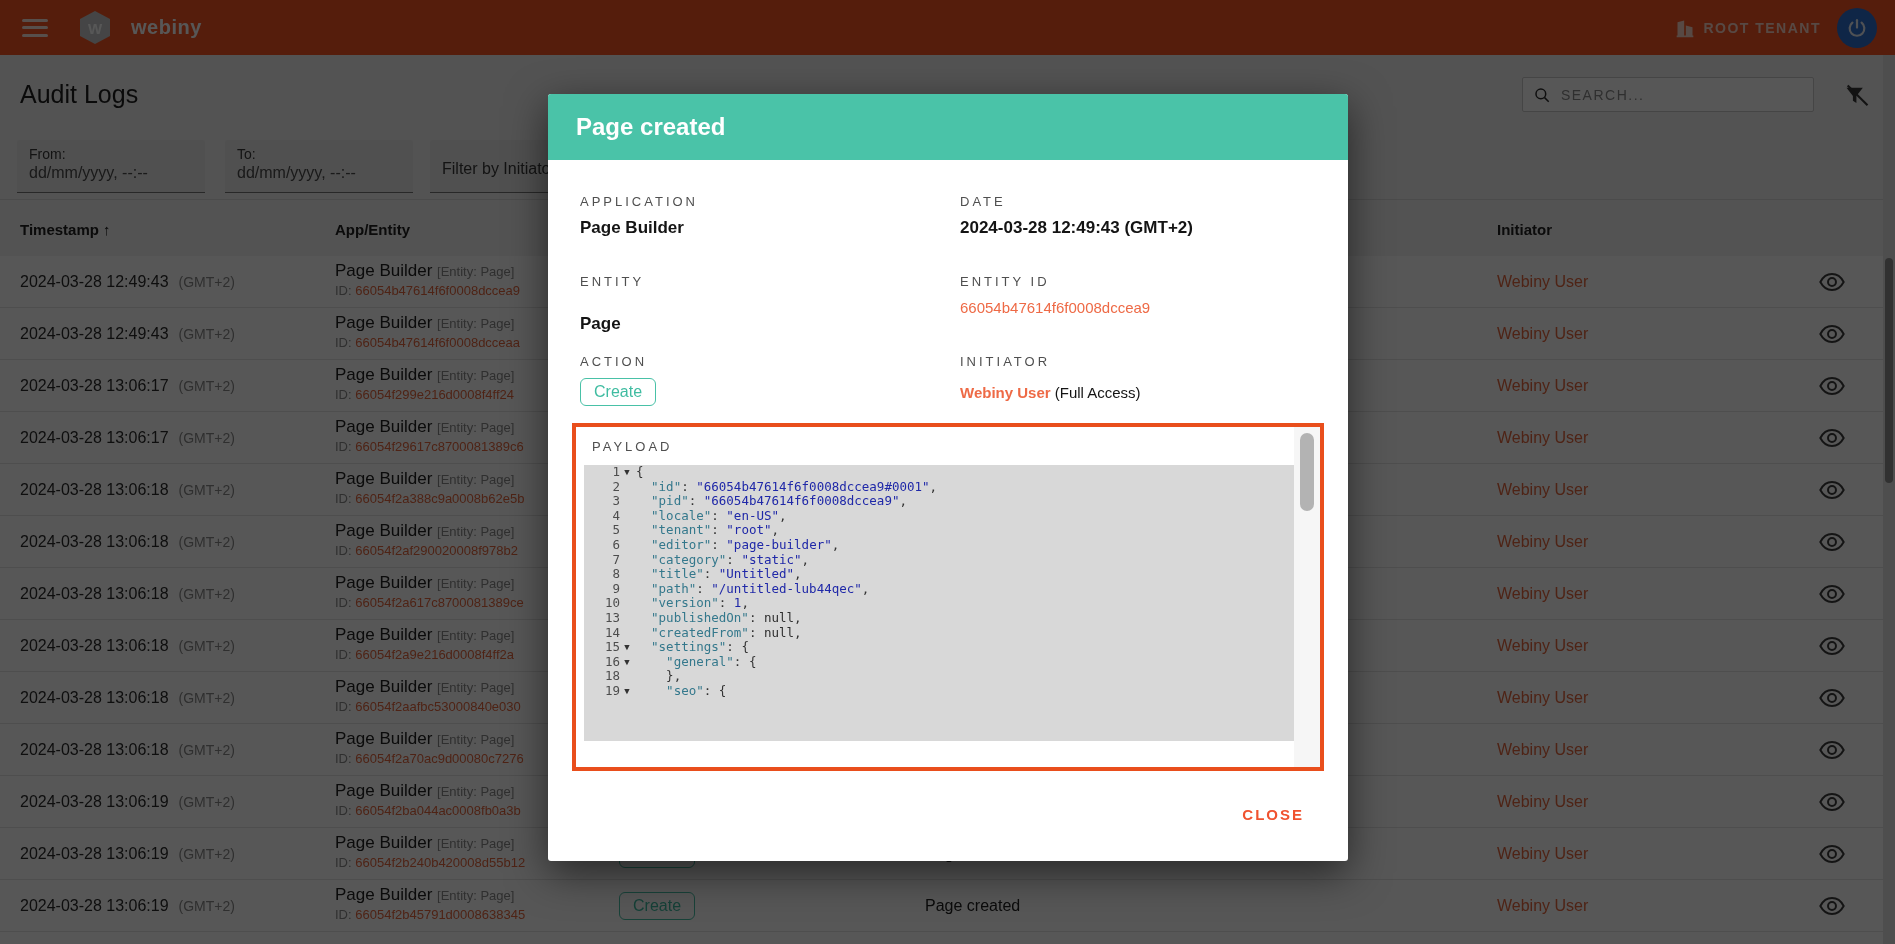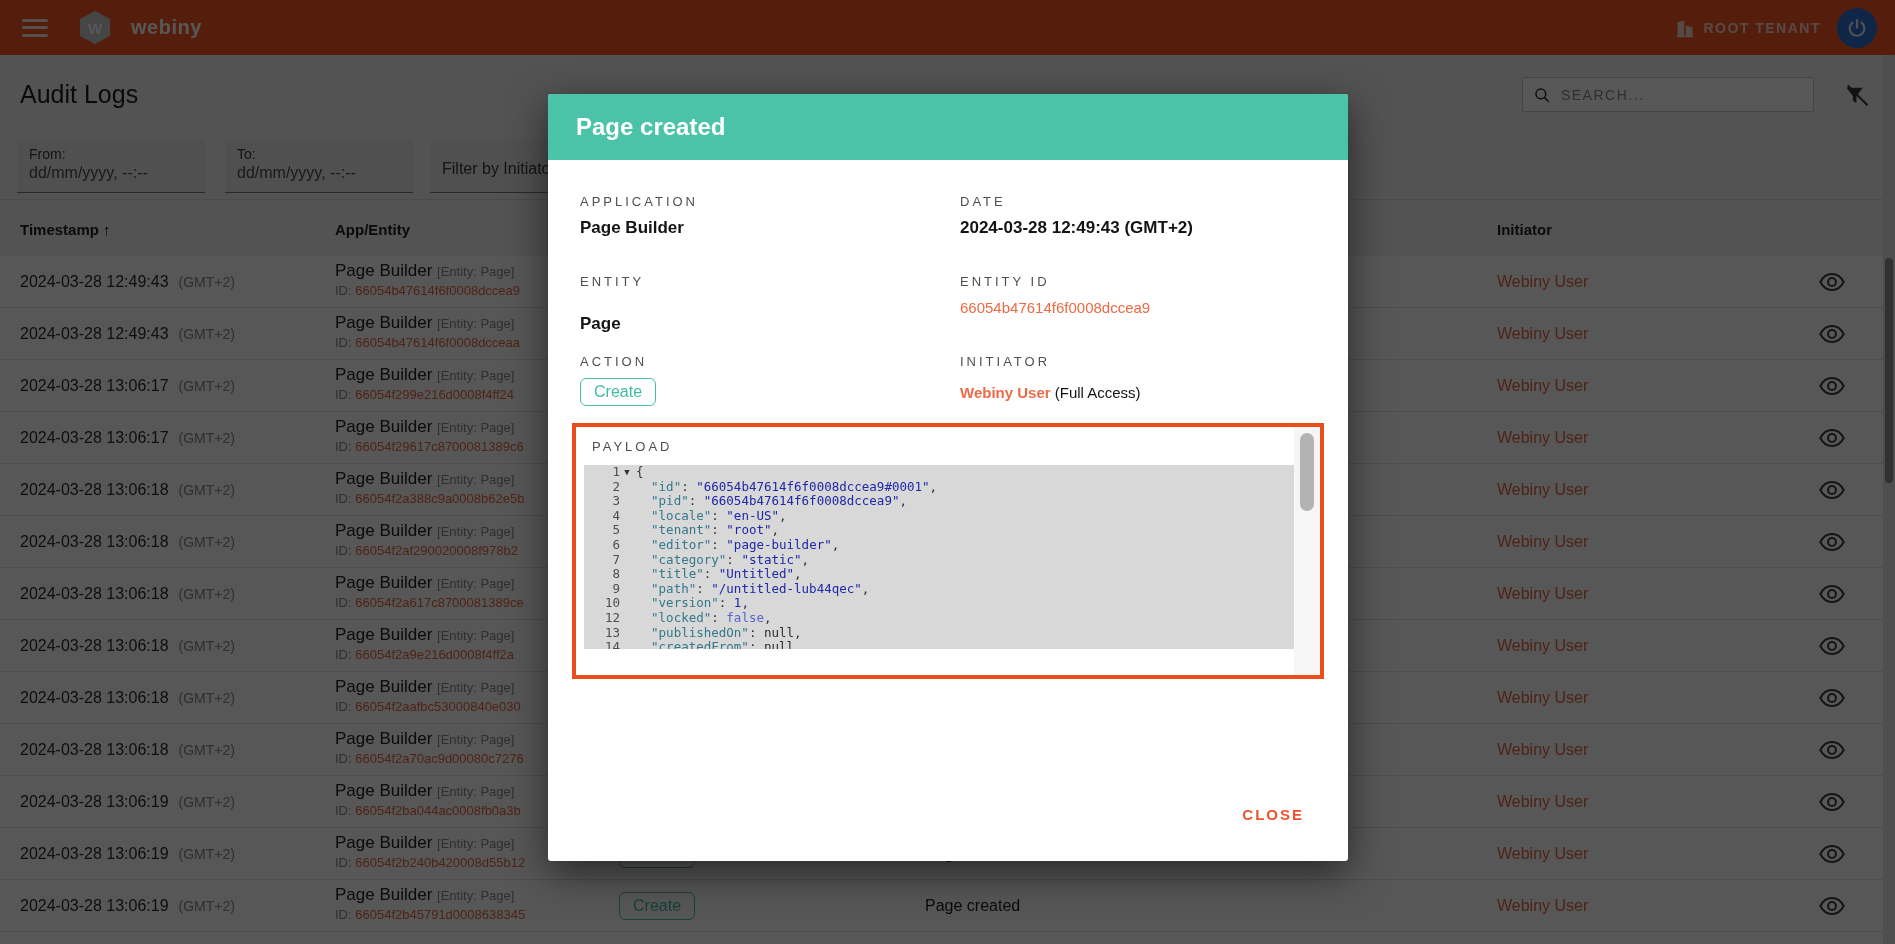--- a/index.html
+++ b/index.html
@@ -63,21 +63,21 @@
   .modal { position:absolute; left:548px; top:94px; width:800px; height:767px; background:#fff; z-index:60; border-radius:3px; box-shadow:0 12px 40px rgba(0,0,0,.55); }
   .modal-header { position:absolute; left:0; top:0; right:0; height:66px; background:#4ac3a8; border-radius:3px 3px 0 0; display:flex; align-items:center; padding-left:28px; }
   .modal-title { color:#fff; font-size:24px; font-weight:700; }
   .flabel-up { position:absolute; font-size:13px; letter-spacing:3px; color:#4f4f4f; }
   .fvalue-b { position:absolute; font-size:17px; font-weight:700; color:#141414; }
   .fvalue-link { position:absolute; font-size:15px; color:#ee6a46; cursor:pointer; }
   .col1 { left:26px;margin-left:6px; } .col2 { left:412px; }
   .initiator-line { position:absolute; font-size:15px; color:#141414; }
   .initiator-line .iname { color:#ee6a46; font-weight:700; cursor:pointer; }
 
-  .payload-box { position:absolute; left:24px; top:329px; width:752px; height:256px; border:4px solid #e94e1c; background:#fff; }
+  .payload-box { position:absolute; left:24px; top:329px; width:752px; height:348px; border:4px solid #e94e1c; background:#fff; }
   .payload-label { position:absolute; left:16px; top:12px; font-size:13px; letter-spacing:3px; color:#4f4f4f; }
   .editor { position:absolute; left:8px; right:8px; top:38px; bottom:26px; background:#d8d8d8; font-family:"DejaVu Sans Mono", monospace; font-size:12.5px; line-height:14.6px; overflow:hidden; }
   .cm-line { white-space:pre; display:flex; }
   .cm-gutter { width:36px; text-align:right; color:#4d4d4d; flex:0 0 36px; }
   .cm-fold { width:14px; flex:0 0 14px; text-align:center; color:#333; font-size:9px; line-height:14.6px; cursor:pointer; }
   .cm-code { padding-left:2px; }
   .tok-w {} .tok-p { color:#333; }
   .tok-k { color:#34788c; }
   .tok-s { color:#1f28a8; }
   .tok-num { color:#1f28a8; }
@@ -413,21 +413,20 @@
         <div class="cm-line"><div class="cm-gutter">1</div><div class="cm-fold">▼</div><div class="cm-code"><span class="tok-p">{</span></div></div>
         <div class="cm-line"><div class="cm-gutter">2</div><div class="cm-fold"></div><div class="cm-code"><span class="tok-w">  </span><span class="tok-k">"id"</span><span class="tok-p">: </span><span class="tok-s">"66054b47614f6f0008dccea9#0001"</span><span class="tok-p">,</span></div></div>
         <div class="cm-line"><div class="cm-gutter">3</div><div class="cm-fold"></div><div class="cm-code"><span class="tok-w">  </span><span class="tok-k">"pid"</span><span class="tok-p">: </span><span class="tok-s">"66054b47614f6f0008dccea9"</span><span class="tok-p">,</span></div></div>
         <div class="cm-line"><div class="cm-gutter">4</div><div class="cm-fold"></div><div class="cm-code"><span class="tok-w">  </span><span class="tok-k">"locale"</span><span class="tok-p">: </span><span class="tok-s">"en-US"</span><span class="tok-p">,</span></div></div>
         <div class="cm-line"><div class="cm-gutter">5</div><div class="cm-fold"></div><div class="cm-code"><span class="tok-w">  </span><span class="tok-k">"tenant"</span><span class="tok-p">: </span><span class="tok-s">"root"</span><span class="tok-p">,</span></div></div>
         <div class="cm-line"><div class="cm-gutter">6</div><div class="cm-fold"></div><div class="cm-code"><span class="tok-w">  </span><span class="tok-k">"editor"</span><span class="tok-p">: </span><span class="tok-s">"page-builder"</span><span class="tok-p">,</span></div></div>
         <div class="cm-line"><div class="cm-gutter">7</div><div class="cm-fold"></div><div class="cm-code"><span class="tok-w">  </span><span class="tok-k">"category"</span><span class="tok-p">: </span><span class="tok-s">"static"</span><span class="tok-p">,</span></div></div>
         <div class="cm-line"><div class="cm-gutter">8</div><div class="cm-fold"></div><div class="cm-code"><span class="tok-w">  </span><span class="tok-k">"title"</span><span class="tok-p">: </span><span class="tok-s">"Untitled"</span><span class="tok-p">,</span></div></div>
         <div class="cm-line"><div class="cm-gutter">9</div><div class="cm-fold"></div><div class="cm-code"><span class="tok-w">  </span><span class="tok-k">"path"</span><span class="tok-p">: </span><span class="tok-s">"/untitled-lub44qec"</span><span class="tok-p">,</span></div></div>
         <div class="cm-line"><div class="cm-gutter">10</div><div class="cm-fold"></div><div class="cm-code"><span class="tok-w">  </span><span class="tok-k">"version"</span><span class="tok-p">: </span><span class="tok-num">1</span><span class="tok-p">,</span></div></div>
-        <div class="cm-line"><div class="cm-gutter">12</div><div class="cm-fold"></div><div class="cm-code"><span class="tok-w">  </span><span class="tok-k">"locked"</span><span class="tok-p">: </span><span class="tok-a">false</span><span class="tok-p">,</span></div></div>
         <div class="cm-line"><div class="cm-gutter">13</div><div class="cm-fold"></div><div class="cm-code"><span class="tok-w">  </span><span class="tok-k">"publishedOn"</span><span class="tok-p">: </span><span class="tok-nl">null</span><span class="tok-p">,</span></div></div>
         <div class="cm-line"><div class="cm-gutter">14</div><div class="cm-fold"></div><div class="cm-code"><span class="tok-w">  </span><span class="tok-k">"createdFrom"</span><span class="tok-p">: </span><span class="tok-nl">null</span><span class="tok-p">,</span></div></div>
         <div class="cm-line"><div class="cm-gutter">15</div><div class="cm-fold">▼</div><div class="cm-code"><span class="tok-w">  </span><span class="tok-k">"settings"</span><span class="tok-p">: {</span></div></div>
         <div class="cm-line"><div class="cm-gutter">16</div><div class="cm-fold">▼</div><div class="cm-code"><span class="tok-w">    </span><span class="tok-k">"general"</span><span class="tok-p">: {</span></div></div>
         <div class="cm-line"><div class="cm-gutter">18</div><div class="cm-fold"></div><div class="cm-code"><span class="tok-w">    </span><span class="tok-p">},</span></div></div>
         <div class="cm-line"><div class="cm-gutter">19</div><div class="cm-fold">▼</div><div class="cm-code"><span class="tok-w">    </span><span class="tok-k">"seo"</span><span class="tok-p">: {</span></div></div>
       </div>
     <div class="editor-scroll">
       <div class="editor-thumb"></div>
     </div>

